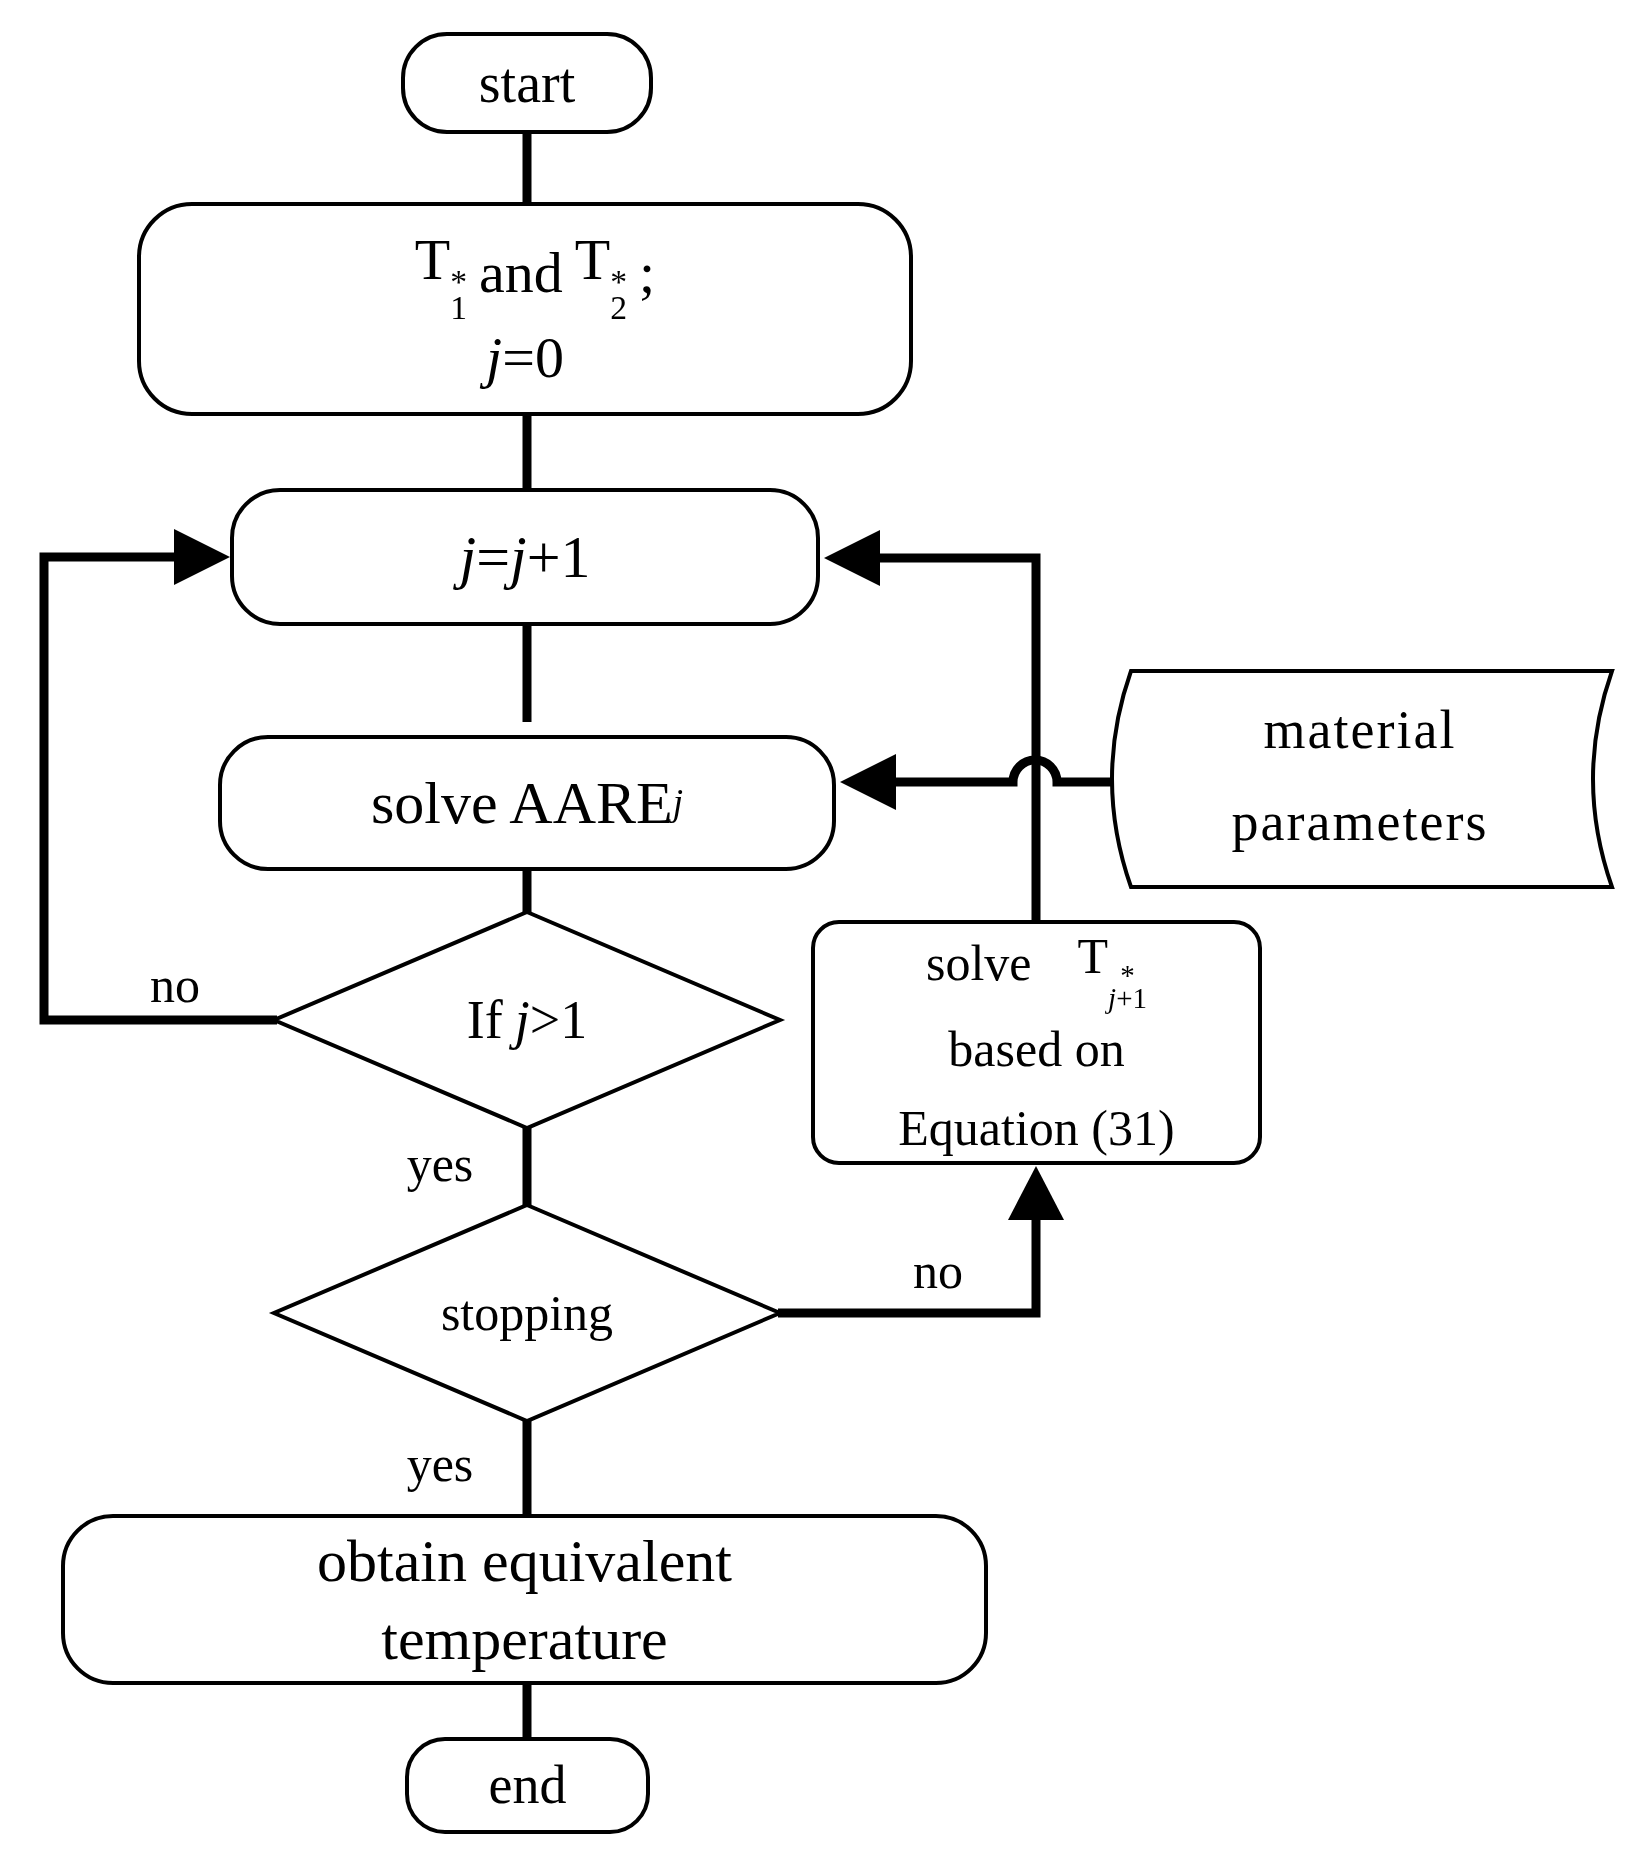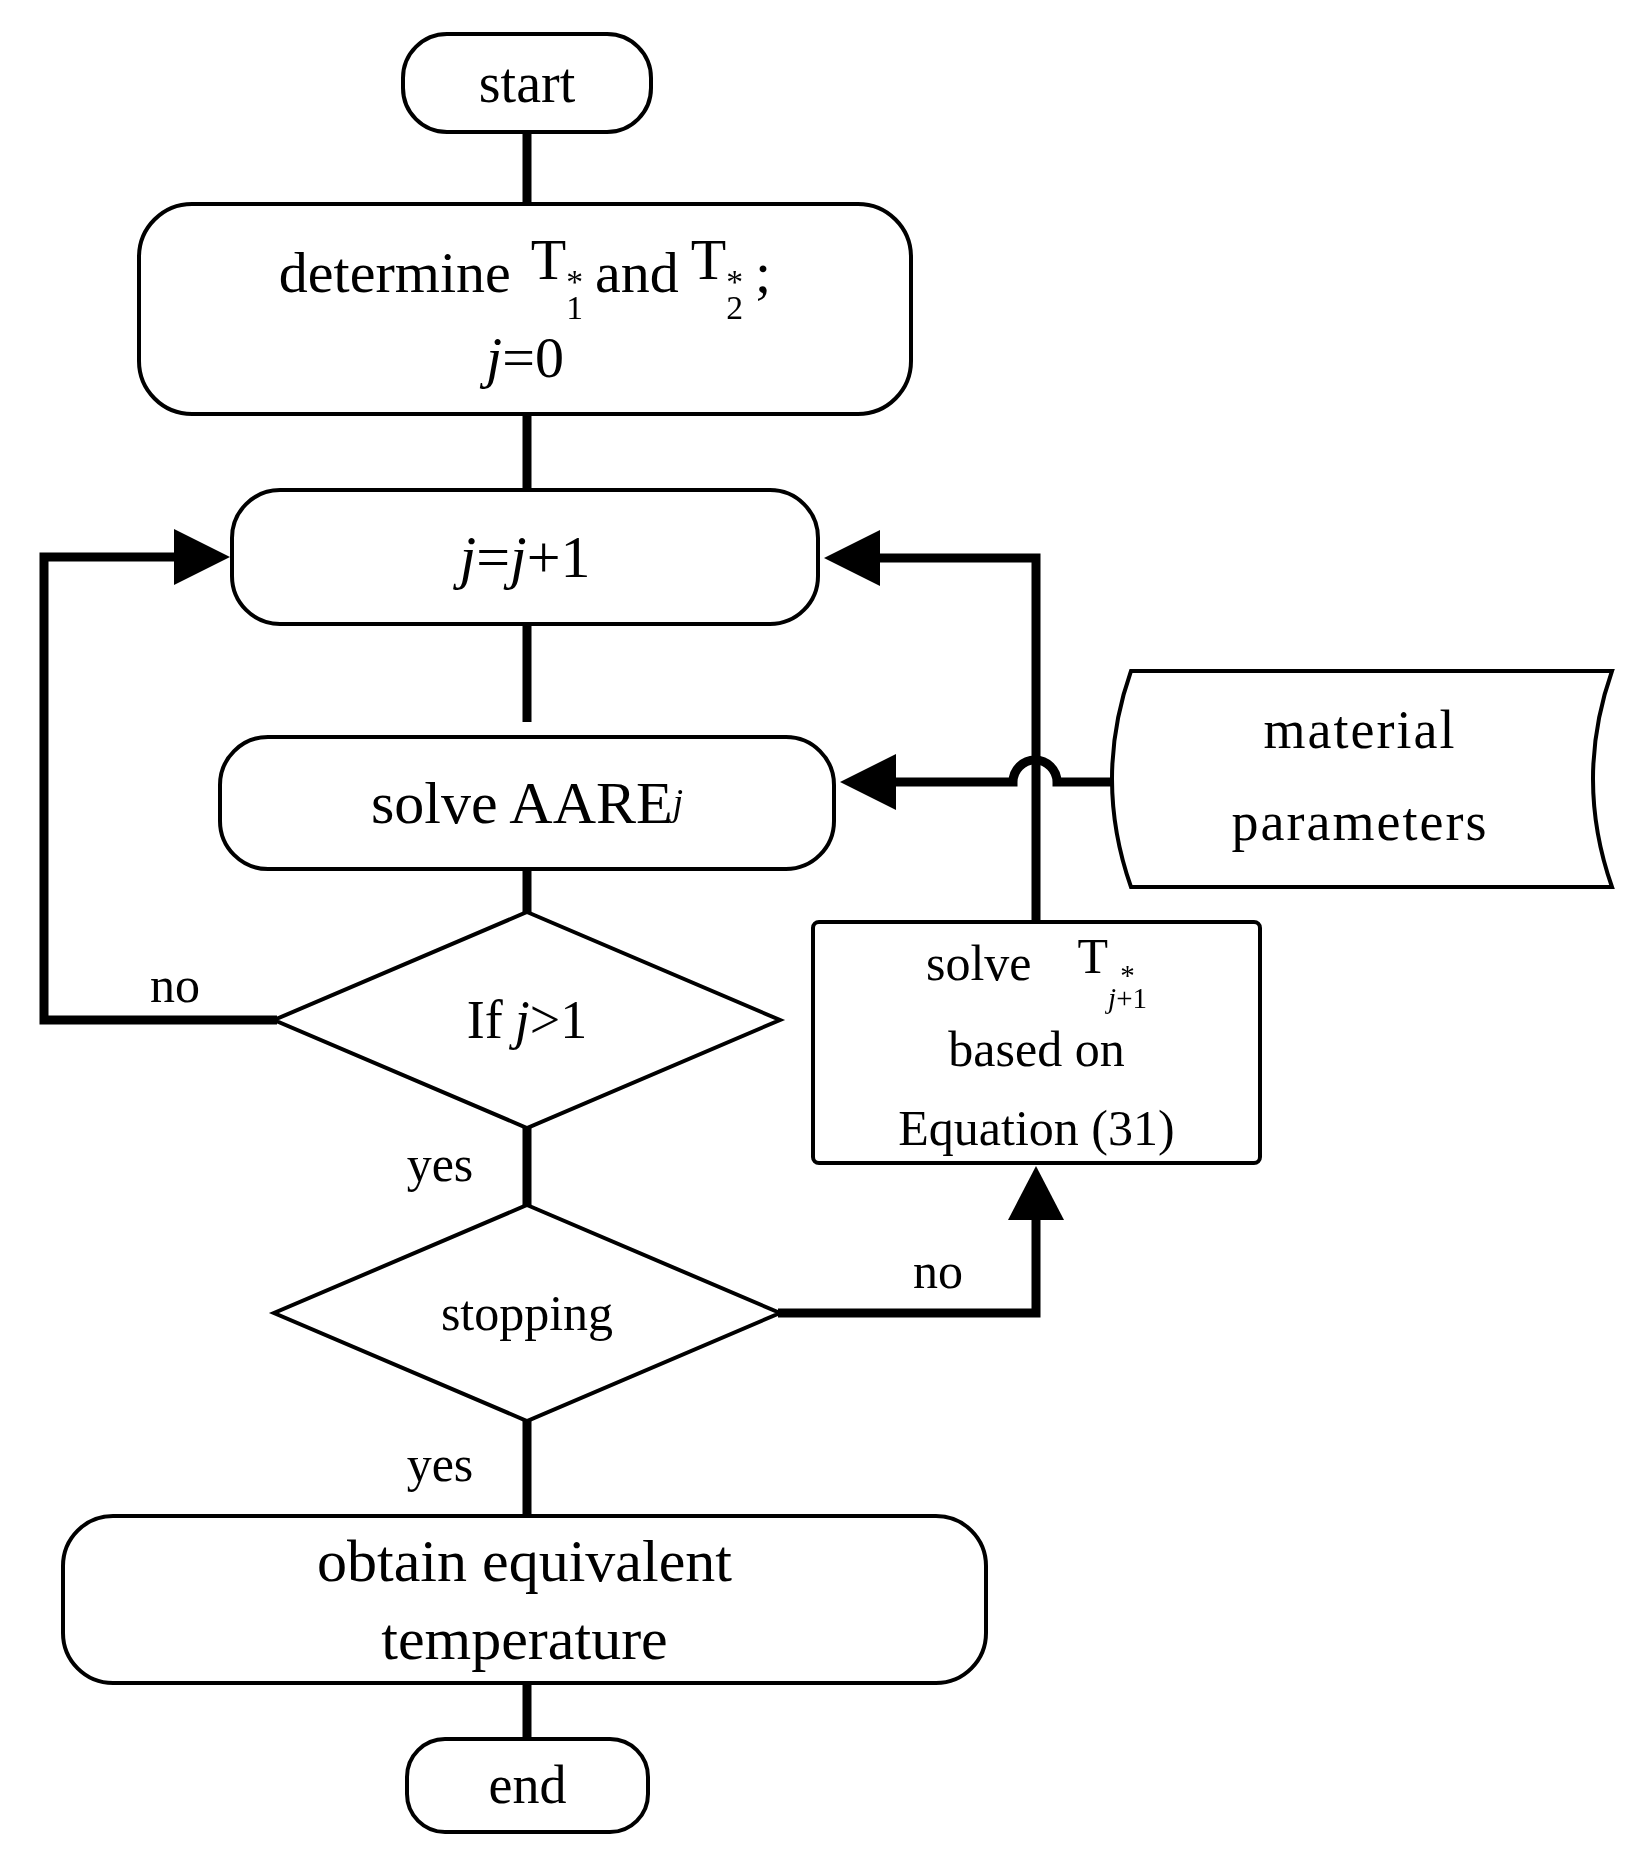--- a/index.html
+++ b/index.html
@@ -57,21 +57,21 @@
 
     <path class="shape" d="M1131,671 H1612 Q1574,779 1612,887 H1131 Q1093,779 1131,671 Z"></path>
   </svg>
 
   <div class="node" style="left:401px;top:32px;width:252px;height:102px;border-radius:46px;font-size:56px;">
     <span>start</span>
   </div>
 
   <div class="node" style="left:137px;top:202px;width:776px;height:214px;border-radius:55px;font-size:58px;">
     <div class="row">
-      <span>determine</span><span class="gap-s"></span>
+      <span class="gap-s"></span>
       <span><span>T</span><span class="stk"><span>*</span><span>1</span></span></span><span class="pad-s"></span>
       <span>and</span><span class="pad-s"></span>
       <span><span>T</span><span class="stk"><span>*</span><span>2</span></span></span><span class="pad-s"></span>
       <span>;</span>
     </div>
     <div class="row">
       <i>j</i><span>=0</span>
     </div>
   </div>
 
@@ -91,21 +91,21 @@
     <div class="row">
       <span>If</span><span class="pad-s"></span><i>j</i><span>&gt;1</span>
     </div>
   </div>
 
   <div class="txt" style="left:1155px;top:682px;width:410px;height:190px;font-size:54px;line-height:1.7;letter-spacing:2px;">
     <span>material</span>
     <span>parameters</span>
   </div>
 
-  <div class="node" style="left:811px;top:920px;width:451px;height:245px;border-radius:8px;font-size:50px;line-height:1.58;">
+  <div class="node" style="left:811px;top:920px;width:451px;height:245px;border-radius:28px;font-size:50px;line-height:1.58;">
     <div class="row">
       <span>solve</span><span class="gap-l"></span>
       <span><span>T</span><span class="stk"><span>*</span><span><i>j</i><span>+1</span></span></span></span>
     </div>
     <div class="row">based on</div>
     <div class="row">Equation (31)</div>
   </div>
 
   <div class="txt" style="left:367px;top:1230px;width:320px;height:166px;font-size:50px;line-height:1.62;">
     <span>stopping</span>

